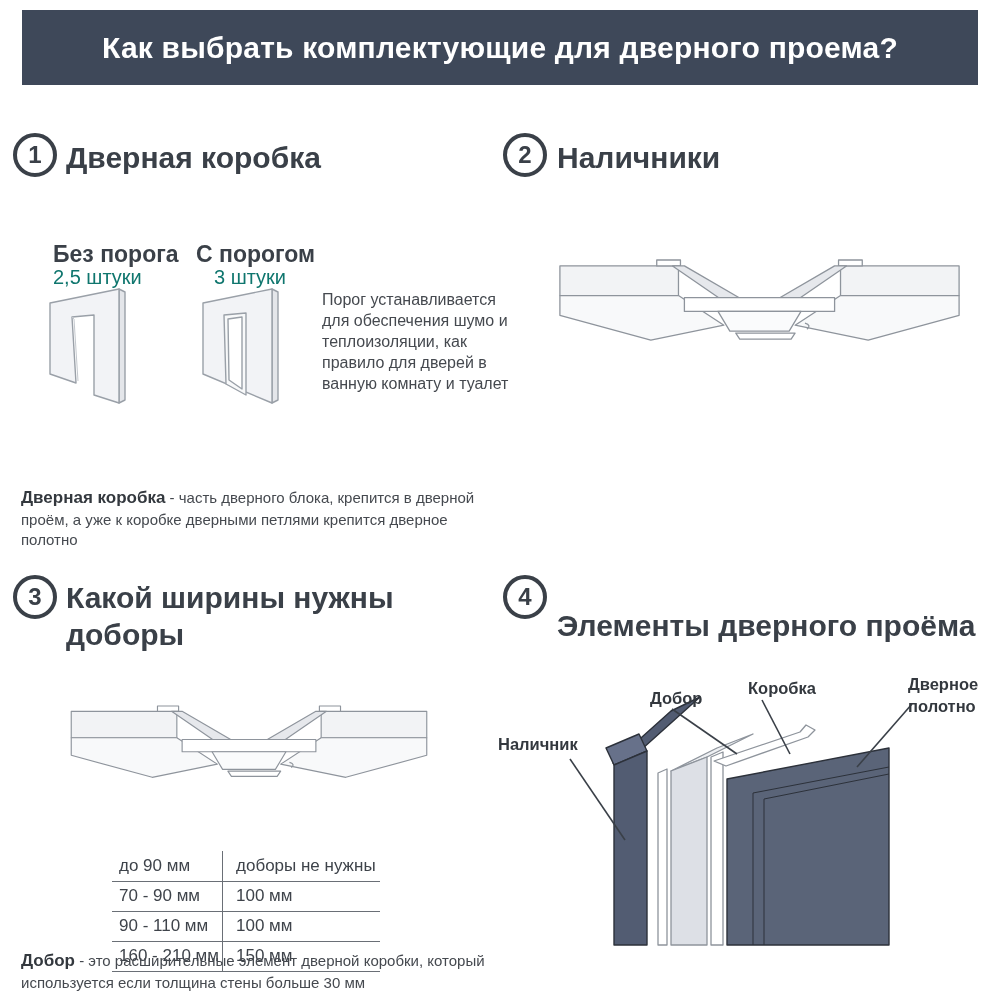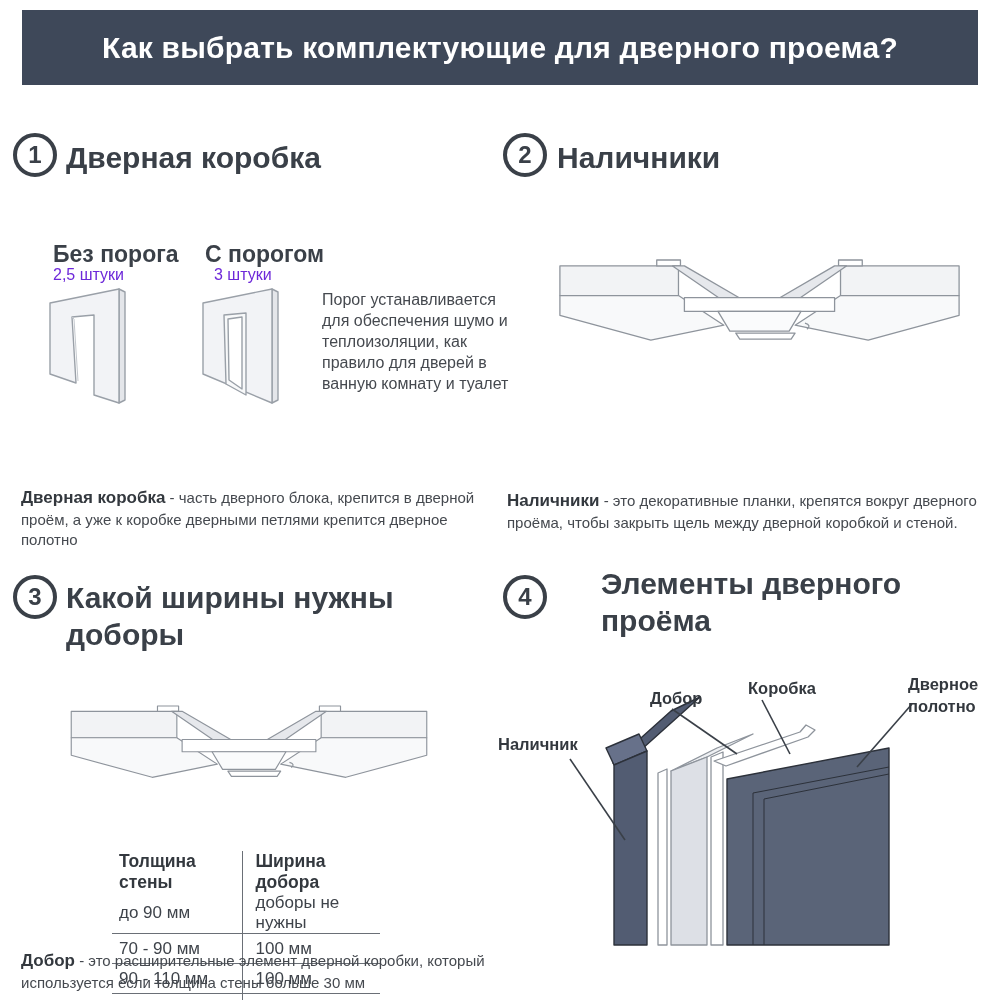--- a/index.html
+++ b/index.html
@@ -10,21 +10,21 @@
   .banner { position:absolute; left:22px; top:10px; width:956px; height:75px;
             background:#3e4859; display:flex; align-items:center; justify-content:center; }
   .banner h1 { color:#fff; font-size:30px; font-weight:bold; letter-spacing:.2px; }
 
   .num-circle { position:absolute; width:44px; height:44px; border:4px solid #3a4048;
                 border-radius:50%; display:flex; align-items:center; justify-content:center;
                 font-size:24px; font-weight:bold; color:#3a4048; background:#fff; }
   .sec-title { position:absolute; font-size:30px; font-weight:bold; color:#3a4048; line-height:1.24; }
 
   .opt-title { position:absolute; font-size:23px; font-weight:bold; color:#3a4048; }
-  .opt-sub   { position:absolute; font-size:16px; color:#6d28d9; }
+  .opt-sub   { position:absolute; font-size:20px; color:#0f766e; }
 
   .note { position:absolute; font-size:16px; line-height:1.32; color:#45494f; }
   .caption { position:absolute; font-size:15px; line-height:1.35; color:#45494f; }
   .caption b { font-size:17px; color:#33383e; }
 
   .tbl { position:absolute; left:112px; top:851px; width:268px; border-collapse:collapse; }
   .tbl td { font-size:17px; height:30px; vertical-align:middle; padding-left:7px; color:#3e434a; }
   .tbl tr.hdr td { font-weight:bold; font-size:17.5px; color:#33383e; }
   .tbl td.c2 { border-left:1.5px solid #6a6f76; padding-left:13px; }
   .tbl tr.lined td { border-bottom:1.5px solid #6a6f76; }
@@ -43,21 +43,21 @@
   </div>
 
   <div class="num-circle" style="left:13px; top:133px;">
     <span>1</span>
   </div>
   <div class="sec-title" style="left:66px; top:139px;">Дверная коробка</div>
 
   <div class="opt-title" style="left:53px; top:241px;">Без порога</div>
   <div class="opt-sub" style="left:53px; top:266px;">2,5 штуки</div>
 
-  <div class="opt-title" style="left:205px; top:241px;">С порогом</div>
+  <div class="opt-title" style="left:196px; top:241px;">С порогом</div>
   <div class="opt-sub" style="left:214px; top:266px;">3 штуки</div>
 
   <svg class="illus" style="left:47px; top:287px;" width="86" height="122" viewBox="0 0 86 122">
     <g stroke="#9aa0a8" stroke-width="1.4" stroke-linejoin="round">
       <polygon points="72,2 78,5 78,113 72,116" fill="#e4e6ea"></polygon>
       <path d="M3,16 L72,2 L72,116 L47,108 L47,28 L25,30 L29,96 L3,87 Z" fill="#f2f3f6"></path>
       <path d="M25,30 L27,32 L31,94" fill="none" stroke="#c4c8ce" stroke-width="1"></path>
     </g>
   </svg>
 
@@ -91,23 +91,20 @@
       <polygon points="290,8 314,8 314,14 290,14" fill="#ffffff"></polygon>
       <polygon points="122,14 134,14 196,50 186,58" fill="#e6e8ec"></polygon>
       <polygon points="286,14 298,14 234,58 224,50" fill="#e6e8ec"></polygon>
       <polygon points="134,46 286,46 286,60 134,60" fill="#ffffff"></polygon>
       <polygon points="168,60 252,60 240,80 180,80" fill="#fafbfc"></polygon>
       <polygon points="186,82 246,82 242,88 190,88" fill="#ffffff"></polygon>
       <path d="M256,72 q7,2 2,6" fill="none"></path>
     </g>
   </svg>
 
-  <p class="caption" style="left:507px; top:490px; width:478px;">
-    <b>Наличники</b><span> - это декоративные планки, крепятся вокруг дверного проёма, чтобы закрыть щель между дверной коробкой и стеной.</span>
-  </p>
 
   <div class="num-circle" style="left:13px; top:575px;">
     <span>3</span>
   </div>
   <div class="sec-title" style="left:66px; top:579px; width:380px;">Какой ширины нужны доборы</div>
 
   <svg class="illus" style="left:64px; top:699px;" width="370" height="88" viewBox="0 0 420 100">
     <g stroke="#8e949c" stroke-width="1.3" fill="#f2f3f5" stroke-linejoin="round">
       <polygon points="8,14 128,14 128,44 8,44"></polygon>
       <polygon points="8,44 128,44 174,74 100,89 8,64" fill="#f8f9fa"></polygon>
@@ -120,24 +117,20 @@
       <polygon points="134,46 286,46 286,60 134,60" fill="#ffffff"></polygon>
       <polygon points="168,60 252,60 240,80 180,80" fill="#fafbfc"></polygon>
       <polygon points="186,82 246,82 242,88 190,88" fill="#ffffff"></polygon>
       <path d="M256,72 q7,2 2,6" fill="none"></path>
     </g>
   </svg>
 
 
   <table class="tbl">
     <tbody>
-      <tr class="hdr">
-        <td>Толщина стены</td>
-        <td class="c2">Ширина добора</td>
-      </tr>
       <tr class="lined">
         <td>до 90 мм</td>
         <td class="c2">доборы не нужны</td>
       </tr>
       <tr class="lined">
         <td>70 - 90 мм</td>
         <td class="c2">100 мм</td>
       </tr>
       <tr class="lined">
         <td>90 - 110 мм</td>
@@ -150,21 +143,21 @@
     </tbody>
   </table>
 
   <p class="caption" style="left:21px; top:950px; width:470px;">
     <b>Добор</b><span> - это расширительные элемент дверной коробки, который используется если толщина стены больше  30 мм</span>
   </p>
 
   <div class="num-circle" style="left:503px; top:575px;">
     <span>4</span>
   </div>
-  <div class="sec-title" style="left:557px; top:565px;margin-left:44px;">Элементы дверного проёма</div>
+  <div class="sec-title" style="left:557px; top:607px;">Элементы дверного проёма</div>
 
   <svg class="illus" style="left:490px; top:662px;" width="495" height="285" viewBox="0 0 495 285">
     <g stroke-linejoin="round">
 
       <polygon points="123,101 152,87 210,35 181,49" fill="#525c72" stroke="#2c313a" stroke-width="1.4"></polygon>
 
       <polygon points="124,103 157,89 149,72 116,86" fill="#67718a" stroke="#2c313a" stroke-width="1.4"></polygon>
 
       <polygon points="124,103 157,89 157,283 124,283" fill="#525c72" stroke="#2c313a" stroke-width="1.4"></polygon>
 

